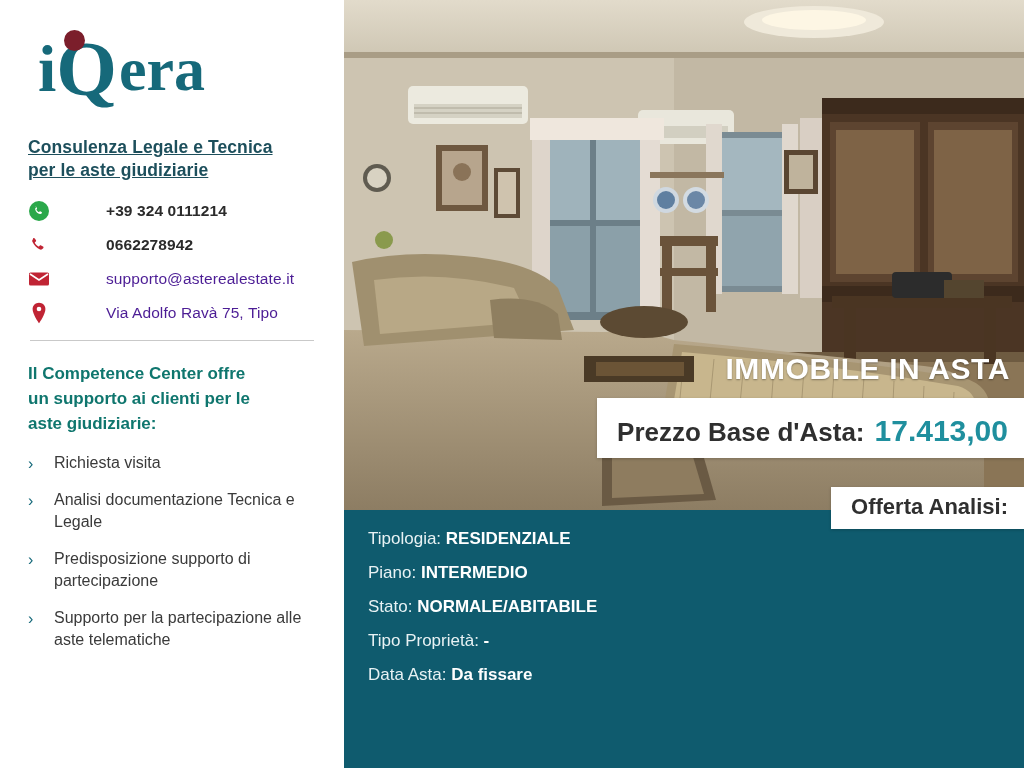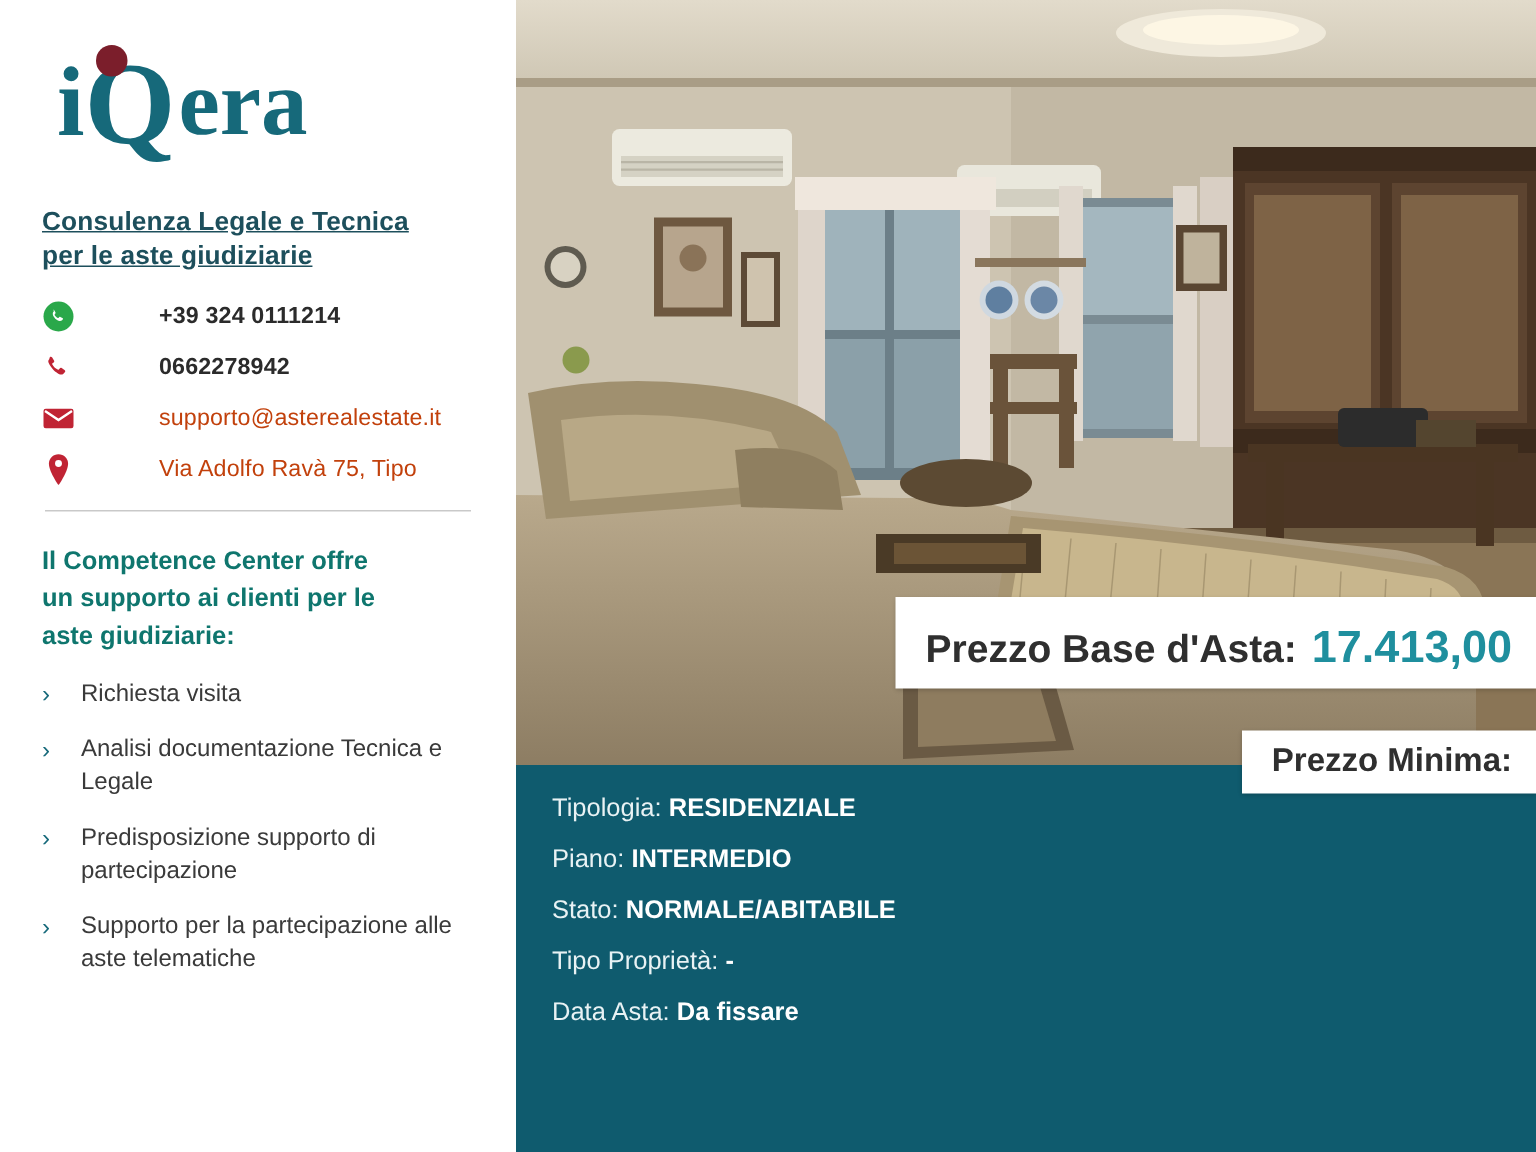--- a/index.html
+++ b/index.html
@@ -96,21 +96,21 @@
     width: 22px;
     height: 22px;
     flex: 0 0 22px;
     margin-right: 12px;
     display: flex;
     align-items: center;
     justify-content: center;
   }
   .contact-text {
     font-size: 15.5px;
-    color: #c2410c;
+    color: #4c1d95;
     letter-spacing: 0.1px;
   }
   .contact-text.bold { font-weight: 700; color: #2b2b2b; }
 
   .divider {
     margin: 16px 2px 0 2px;
     height: 1px;
     background: #c9c9c9;
   }
 
@@ -445,28 +445,29 @@
         <rect x="252" y="362" width="88" height="14" fill="#6b5436"></rect>
         <path d="M258 440 L352 430 L372 500 L258 506 Z" fill="#6a5a44"></path>
         <path d="M268 448 L344 440 L360 494 L268 498 Z" fill="#8e7c5f"></path>
 
         <ellipse cx="300" cy="322" rx="44" ry="16" fill="#5c4a33"></ellipse>
 
         <rect x="0" y="0" width="680" height="510" fill="none"></rect>
       </svg>
     </div>
 
+    <div class="banner-title">IMMOBILE IN ASTA</div>
 
     <div class="price-box">
       <span class="price-label">Prezzo Base d'Asta:</span>
       <span class="price-value">17.413,00</span>
     </div>
 
     <div class="offer-box">
-      <span class="offer-label">Prezzo Minima:</span>
+      <span class="offer-label">Offerta Analisi:</span>
     </div>
 
     <div class="details">
       <div class="detail-row">
         <span class="k">Tipologia:</span>
         <span class="v">RESIDENZIALE</span>
       </div>
       <div class="detail-row">
         <span class="k">Piano:</span>
         <span class="v">INTERMEDIO</span>

